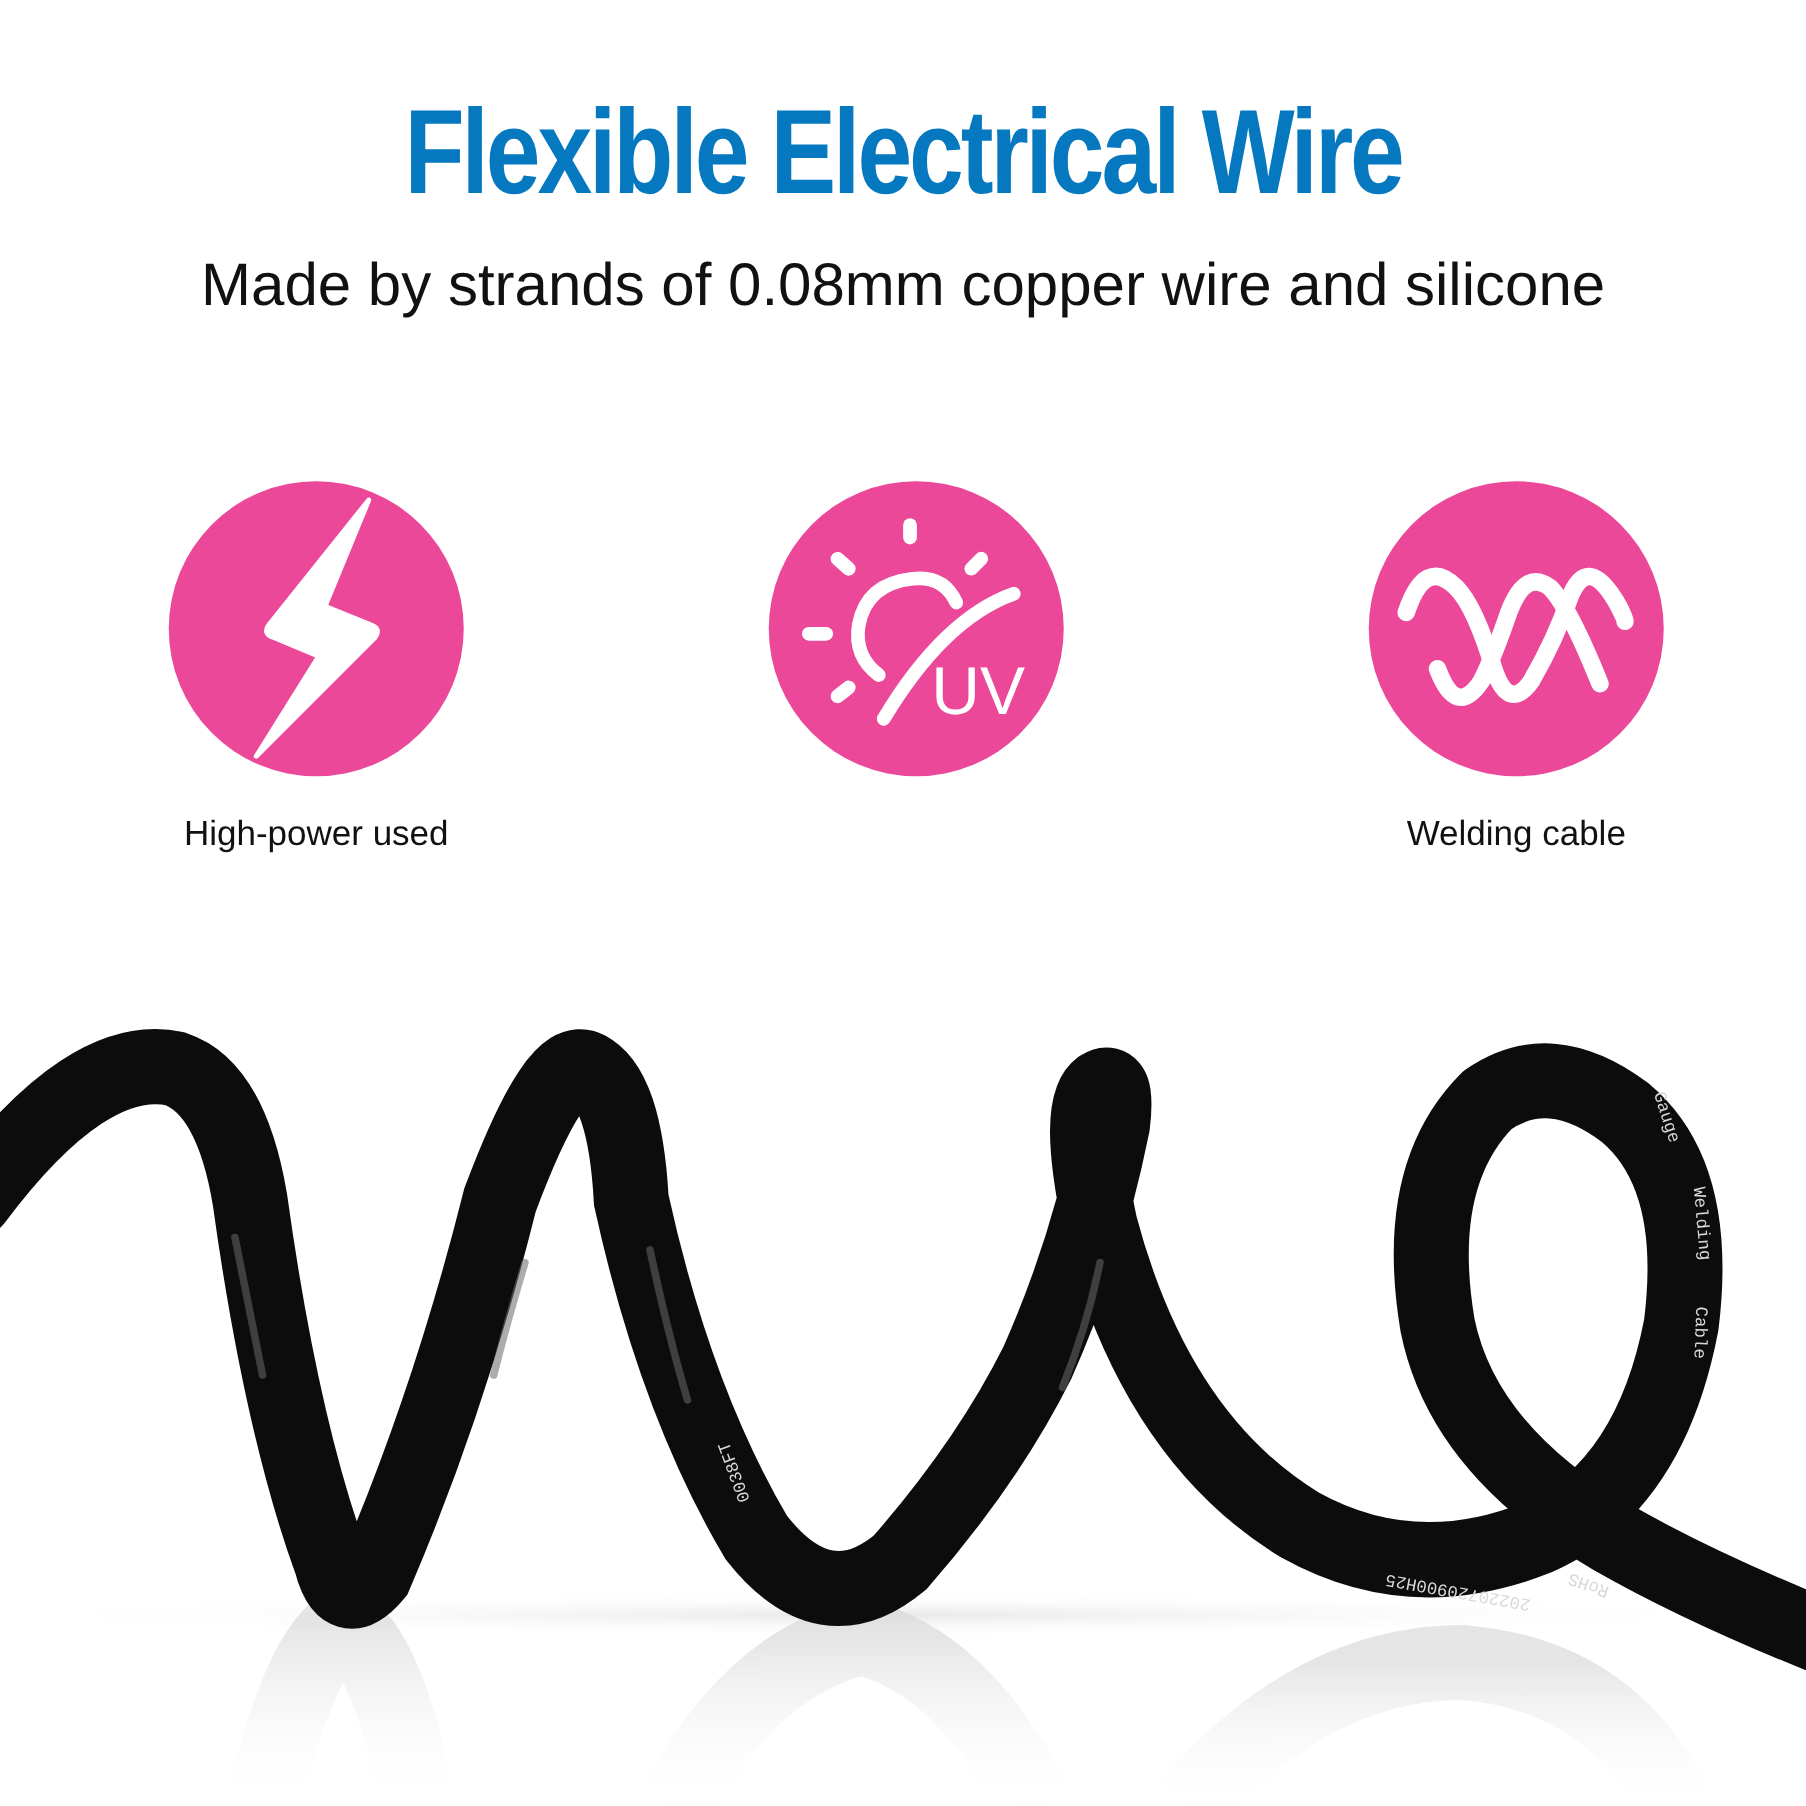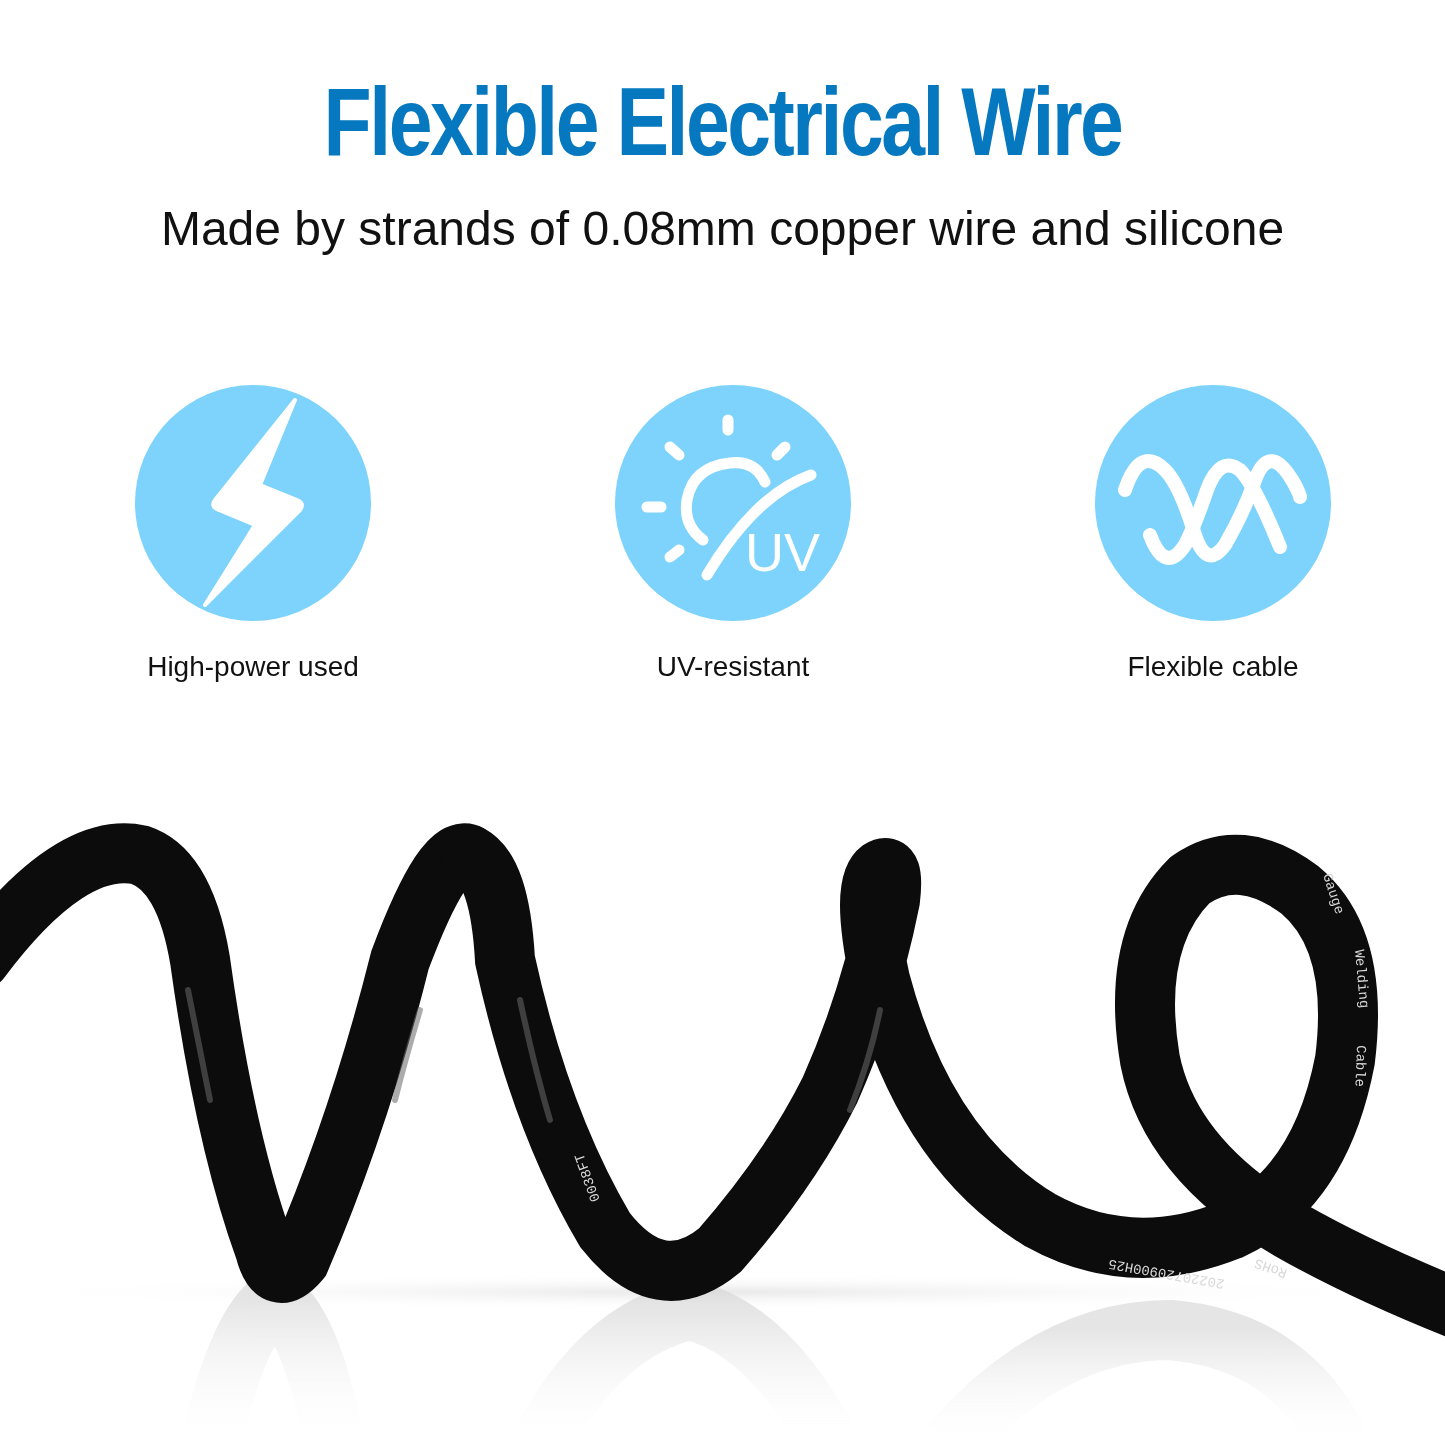--- a/index.html
+++ b/index.html
@@ -11,21 +11,21 @@
     font-size: 96px; line-height: 100px; letter-spacing: -3px;
     color: #0578bf; transform: scaleX(0.82); transform-origin: center;
   }
   .subtitle {
     position: absolute; left: 0; top: 196px; width: 1445px; text-align: center;
     font-family: "Liberation Sans", sans-serif; font-size: 48px; line-height: 66px; color: #111111;
   }
   .subtitle span { display: block; }
 
   .feature { position: absolute; top: 385px; width: 320px; text-align: center; }
-  .feature .circle { width: 236px; height: 236px; border-radius: 50%; background: #7dd3fc; margin: 0 auto; position: relative; }
+  .feature .circle { width: 236px; height: 236px; border-radius: 50%; background: #ec4899; margin: 0 auto; position: relative; }
   .feature .circle svg { position: absolute; left: 0; top: 0; width: 236px; height: 236px; }
   .feature .label { margin-top: 22px; font-size: 28px; line-height: 48px; color: #111111; }
 
   .cable { position: absolute; left: 0; top: 780px; width: 1445px; height: 665px; }
 </style>
 </head>
 <body>
 
 <div class="title">Flexible Electrical Wire</div>
 
@@ -50,33 +50,32 @@
         <line x1="55" y1="62" x2="64" y2="70"></line>
         <line x1="170" y1="62" x2="162" y2="70"></line>
         <line x1="32" y1="122" x2="46" y2="122"></line>
         <line x1="55" y1="172" x2="64" y2="165"></line>
         <path d="M150 97 Q140 75 115 78 Q78 82 72 115 Q68 140 88 155"></path>
         <path d="M196 90 Q140 110 92 190"></path>
       </g>
       <text x="130" y="186" font-family="Liberation Sans, sans-serif" font-size="54" font-weight="normal" fill="#ffffff">UV</text>
     </svg>
   </div>
-  <div class="label">UV-resistant</div>
 </div>
 
 <div class="feature" style="left:1053px;">
   <div class="circle">
     <svg viewBox="0 0 236 236">
       <g stroke="#ffffff" stroke-width="14" stroke-linecap="round" fill="none">
         <path d="M30 105 Q45 60 70 85 Q85 100 100 150 Q112 185 130 160 Q150 125 160 95 Q175 55 200 100 Q205 110 205 112"></path>
         <path d="M55 150 Q70 190 90 160 Q100 140 112 105 Q125 70 145 85 Q160 100 185 162"></path>
       </g>
     </svg>
   </div>
-  <div class="label">Flexible cable</div>
+  <div class="label">Welding cable</div>
 </div>
 
 <svg class="cable" viewBox="0 780 1445 665">
   <defs>
     <linearGradient id="refl" x1="0" y1="0" x2="0" y2="1">
       <stop offset="0" stop-color="#d6d6d6" stop-opacity="0.9"></stop>
       <stop offset="1" stop-color="#ffffff" stop-opacity="0"></stop>
     </linearGradient>
     <radialGradient id="floor" cx="0.5" cy="0.5" r="0.5">
       <stop offset="0" stop-color="#e8e8e8"></stop>

